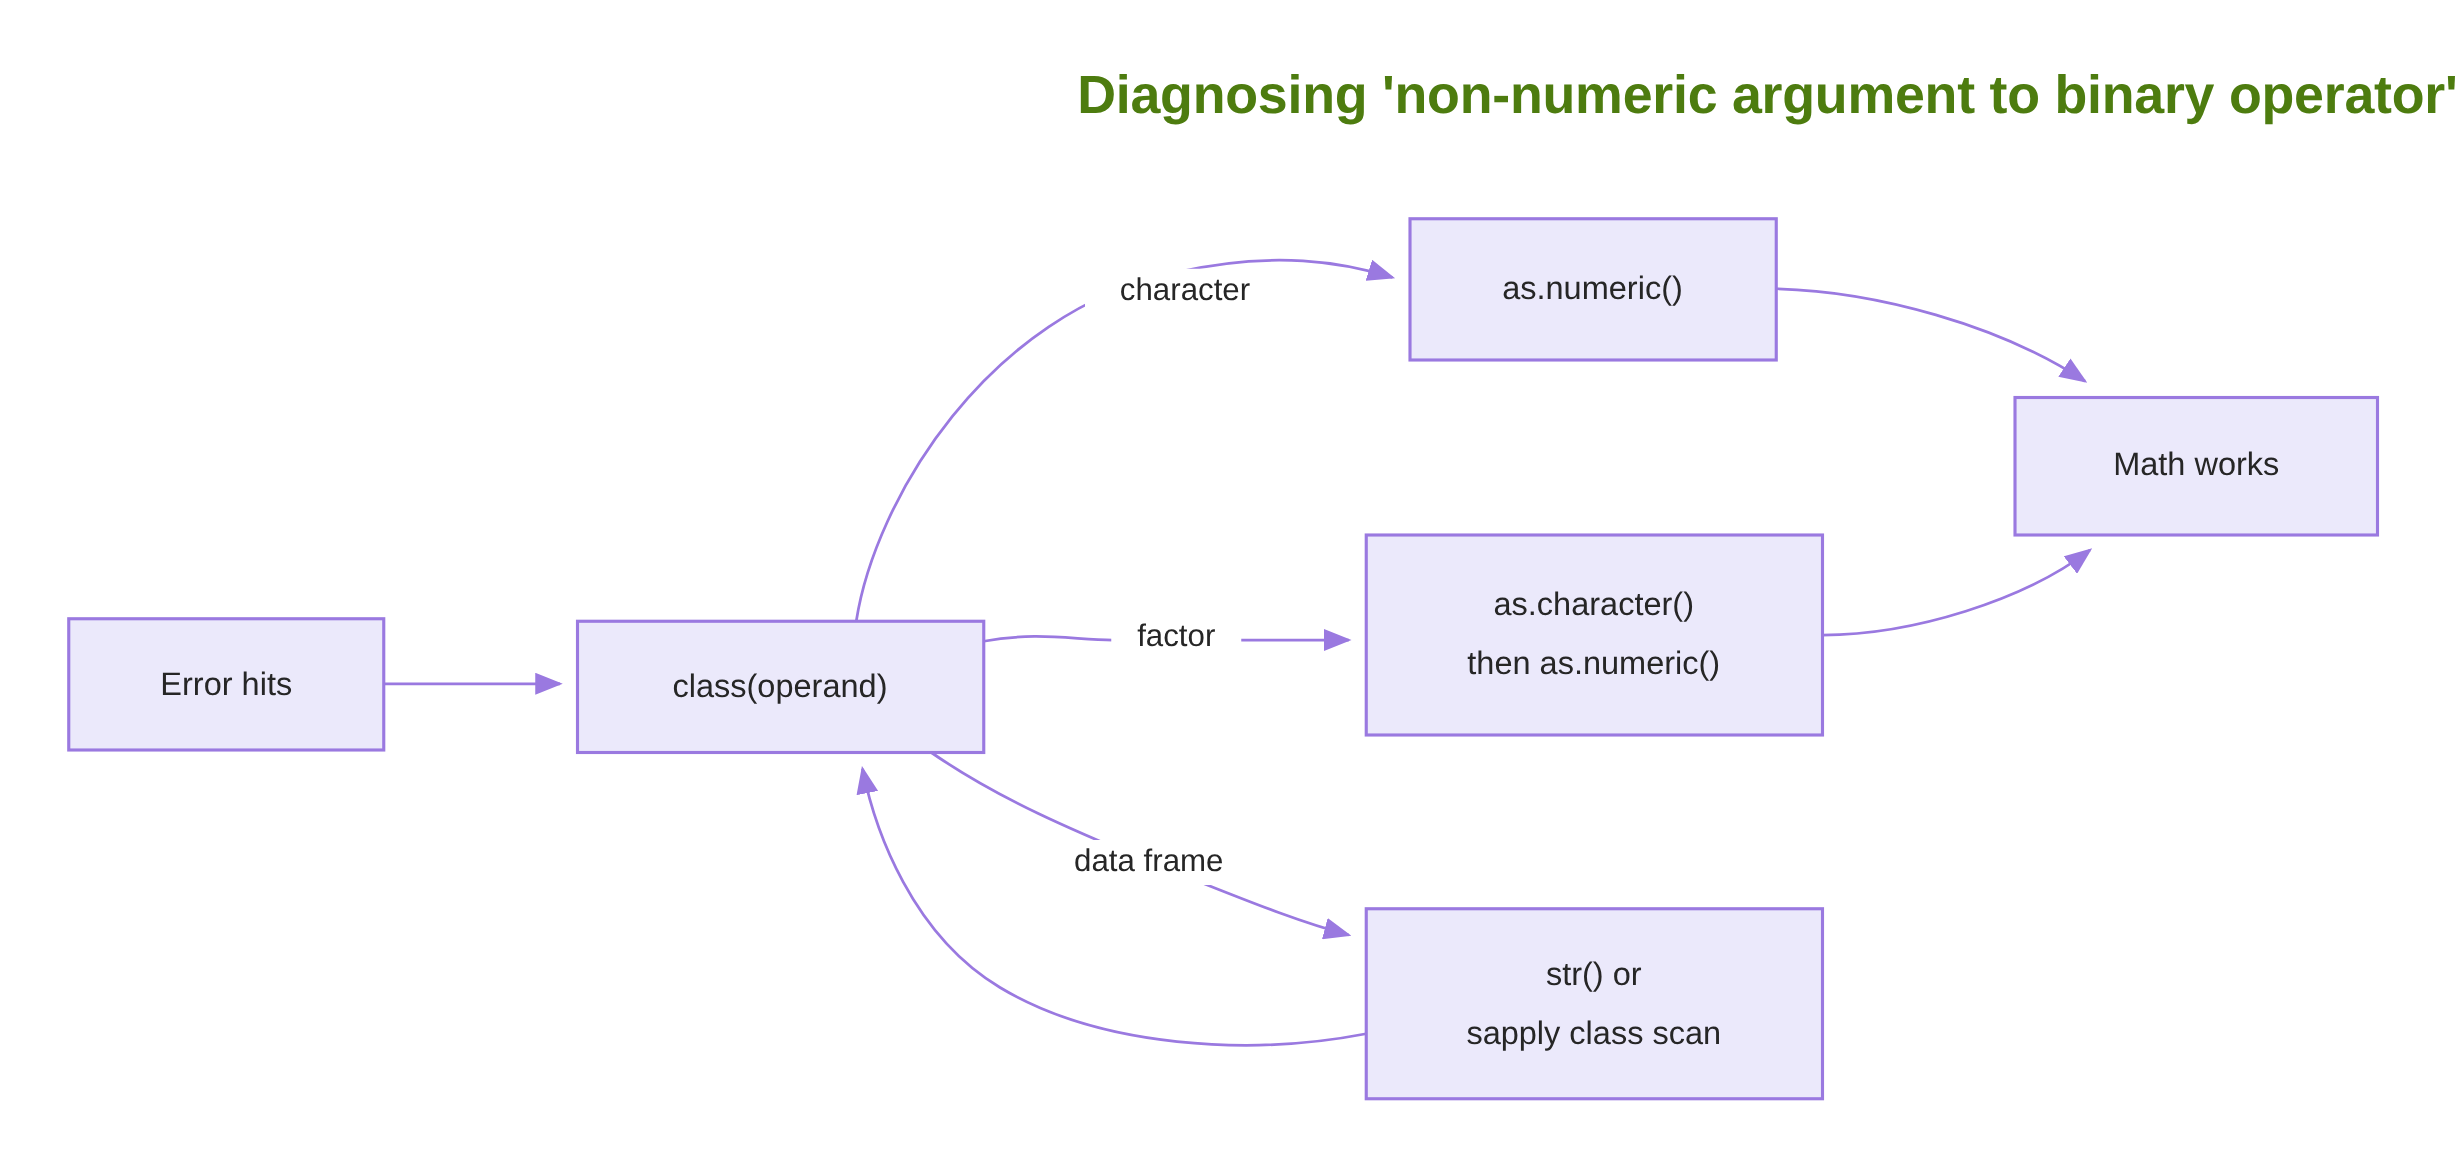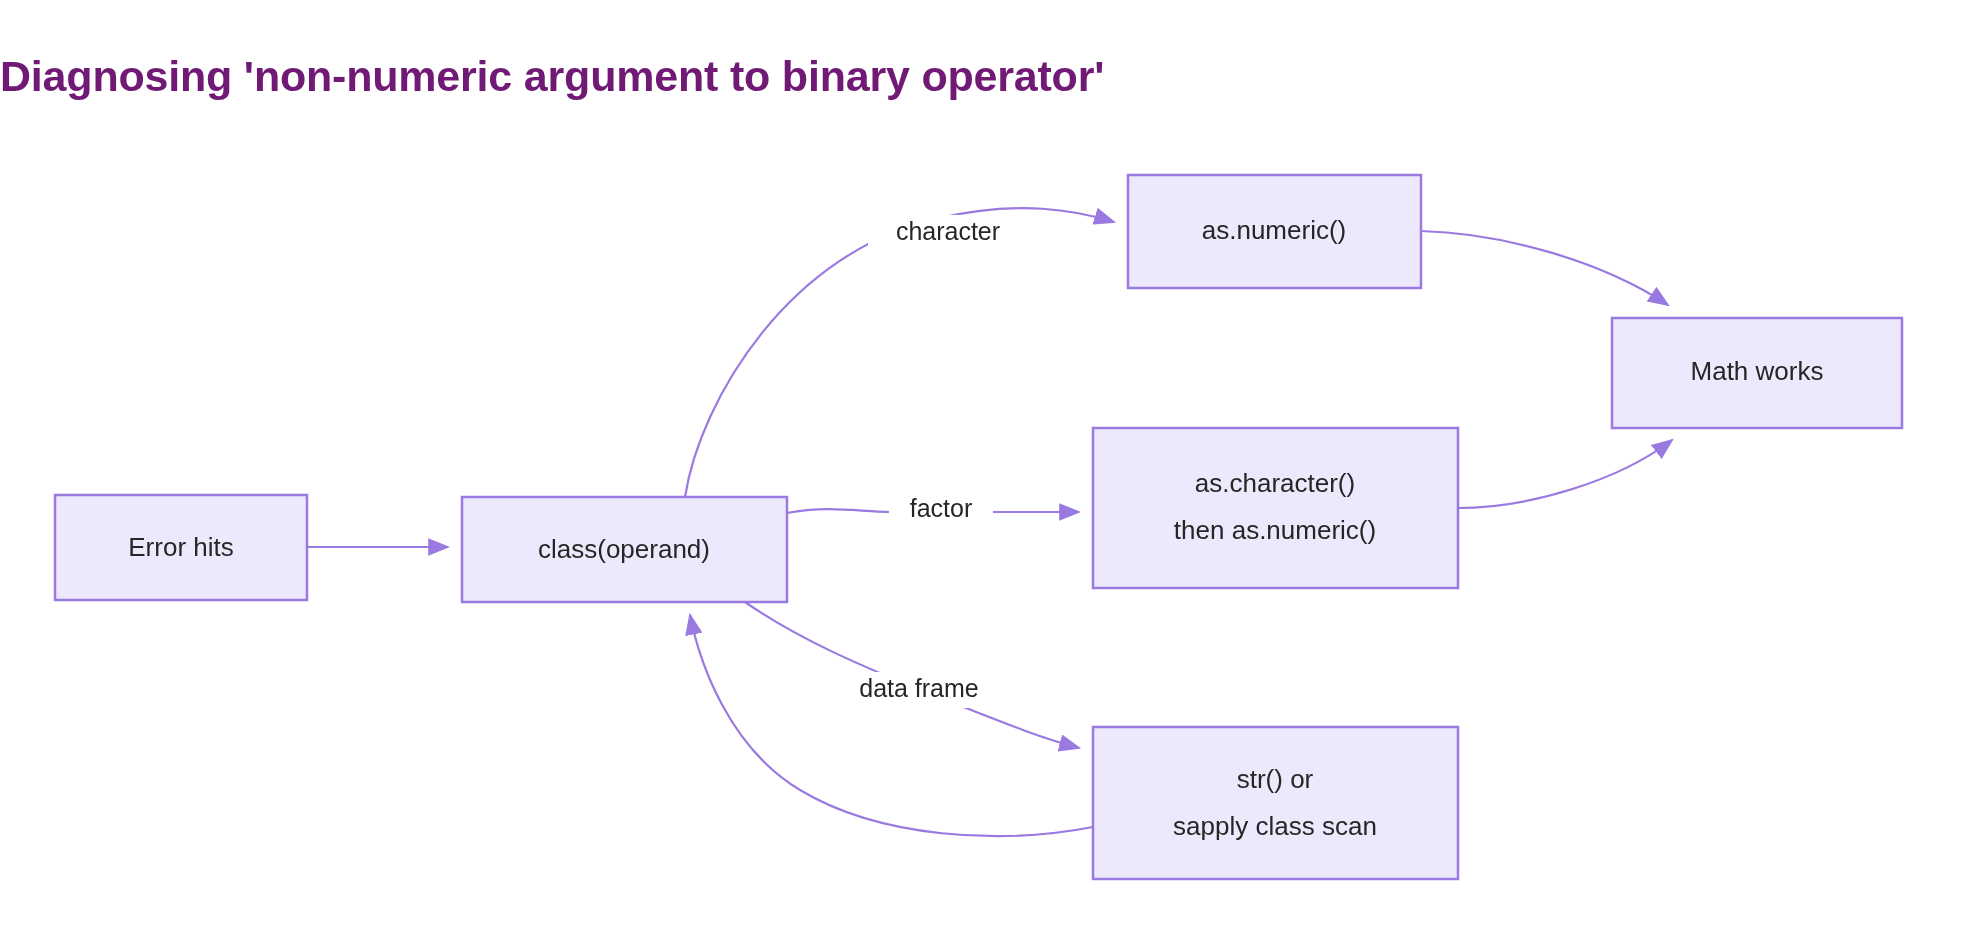--- a/index.html
+++ b/index.html
@@ -17,24 +17,24 @@
     position: relative;
     width: 1966px;
     height: 938px;
     background: #ffffff;
   }
   .title {
     position: absolute;
     top: 52px;
     left: 0;
     width: 1966px;
-    text-align: left;
+    text-align: right;
     font-size: 43px;
     font-weight: bold;
-    color: #701a75;
+    color: #4d7c0f;
     letter-spacing: -0.2px;
     white-space: nowrap;
   }
   svg.canvas {
     position: absolute;
     top: 0;
     left: 0;
     width: 1966px;
     height: 938px;
   }

